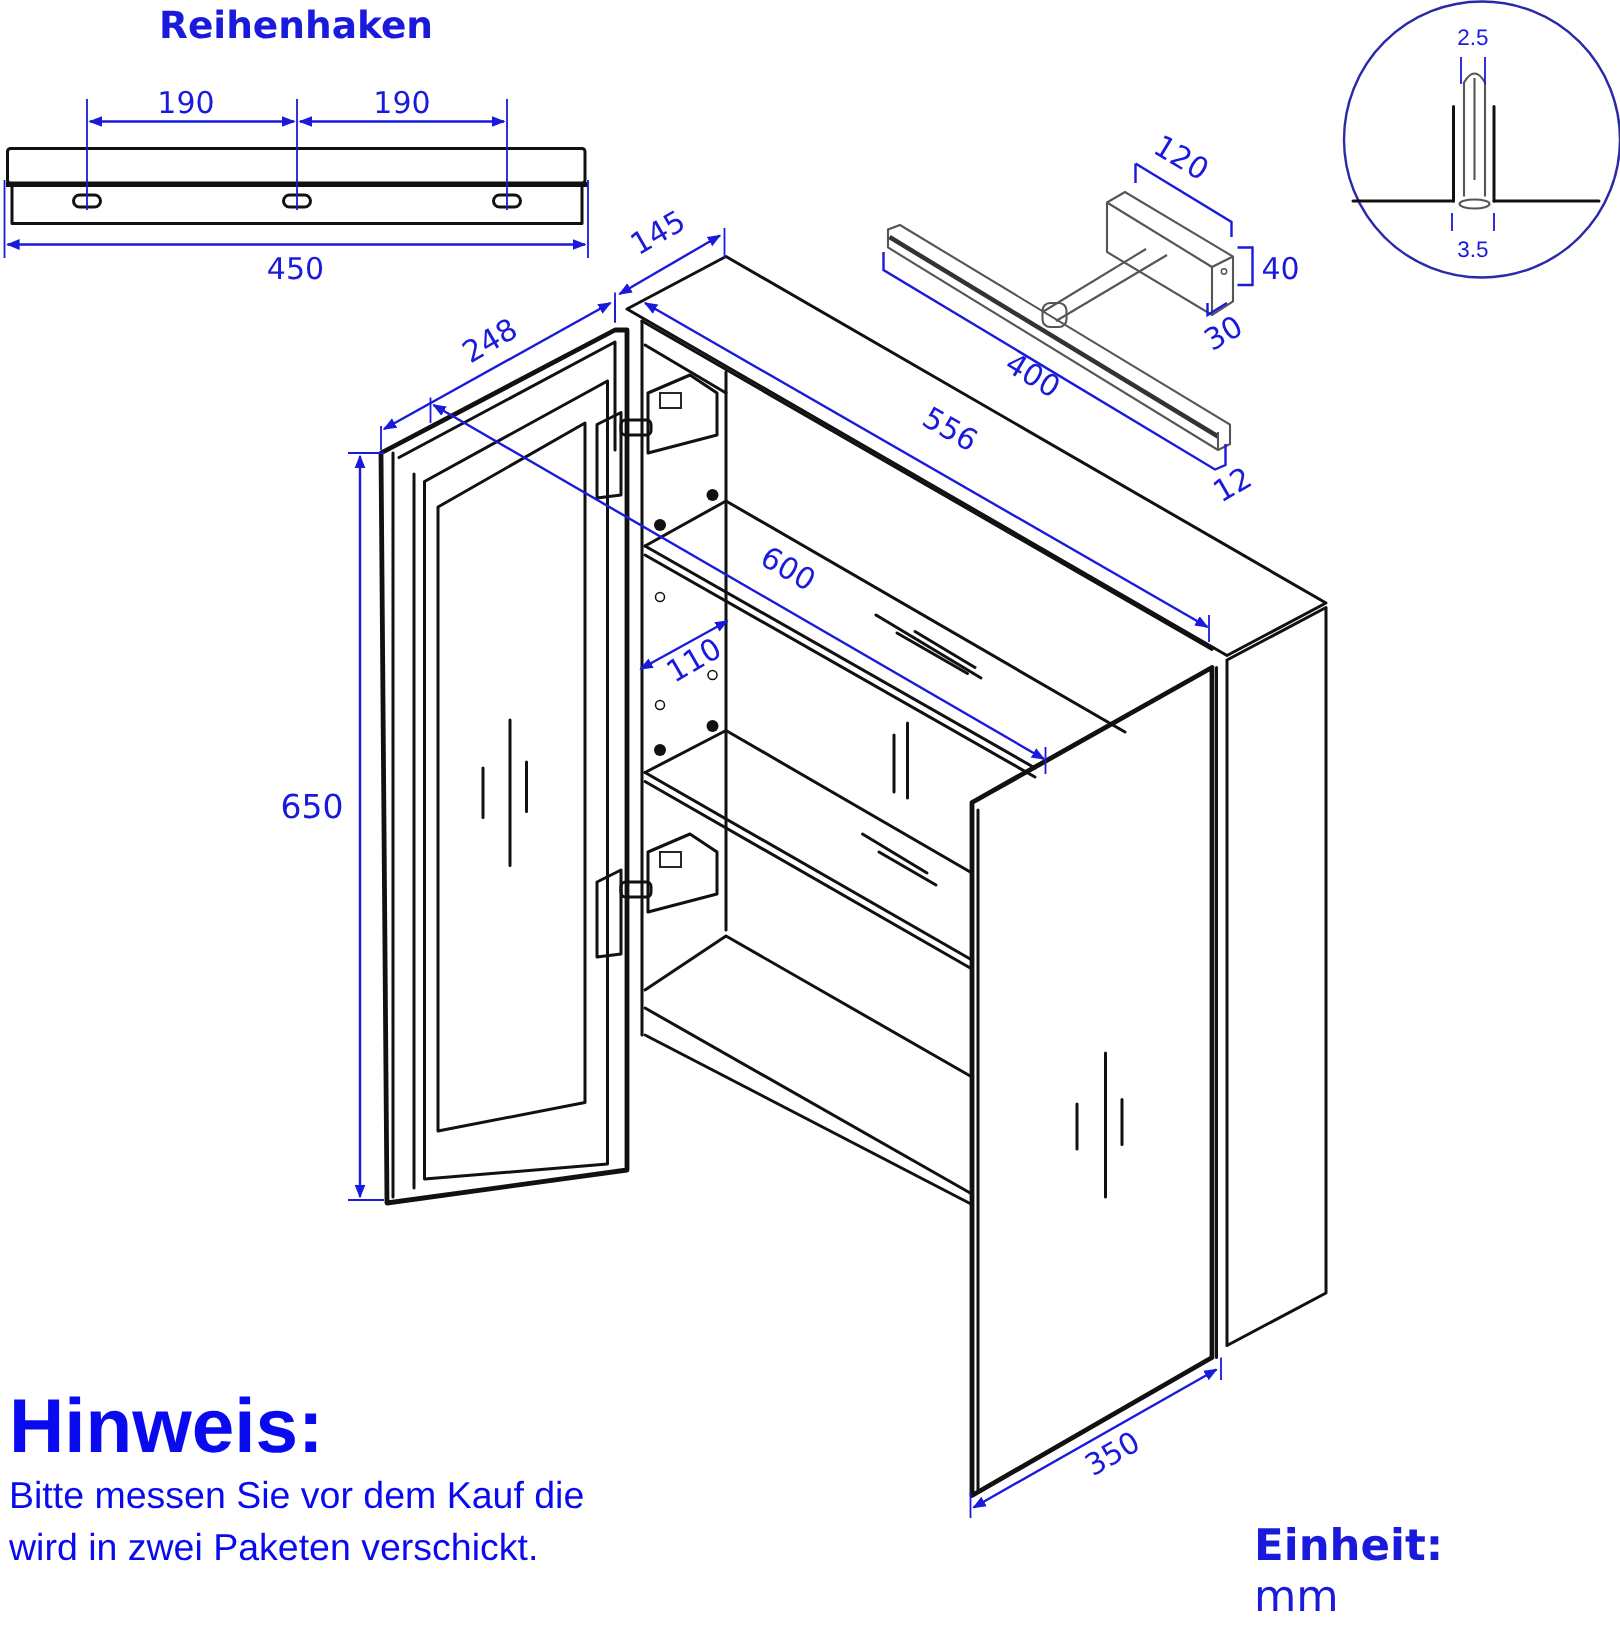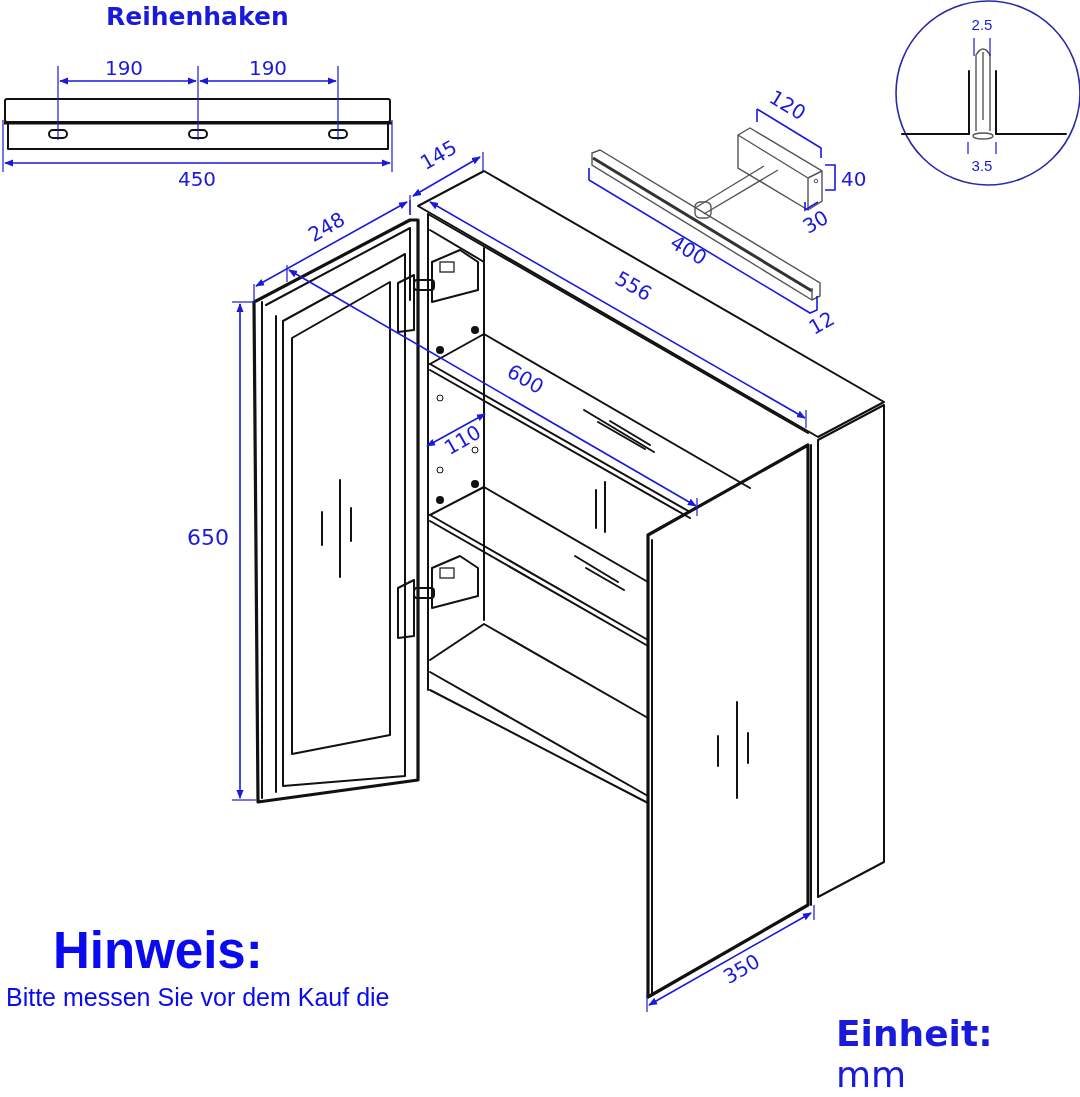--- a/index.html
+++ b/index.html
@@ -10,23 +10,23 @@
   .lnT { stroke: #111; fill: none; stroke-width: 3.2; stroke-linejoin: round; }
   .lnt { stroke: #222; fill: none; stroke-width: 1.3; }
   .lngray { stroke: #555; fill: none; stroke-width: 1.4; }
   .dim { stroke: #1a1adc; fill: none; stroke-width: 1.6; }
   .ext { stroke: #1a1adc; fill: none; stroke-width: 1.2; }
   .dtext { fill: #1a1adc; font-family: "DejaVu Sans", sans-serif; font-size: 20px; }
   .dtextS { fill: #1a1adc; font-family: "Liberation Sans", sans-serif; font-size: 15px; }
   .title { position: absolute; color: #1a1adc; font-family: "DejaVu Sans", sans-serif; font-weight: bold; }
   #reihen-title { left: 106px; top: 2px; font-size: 25px; }
   #hinweis { position: absolute; left: 6px; top: 922px; width: 640px; }
-  #hinweis-title { color: #0a0af0; font-family: "Liberation Sans", sans-serif; font-weight: bold; font-size: 51px; line-height: 58px; margin-left: 47px; }
+  #hinweis-title { color: #0a0af0; font-family: "Liberation Sans", sans-serif; font-weight: bold; font-size: 51px; line-height: 58px; }
   #hinweis-body { color: #0a0af0; font-family: "Liberation Sans", sans-serif; font-size: 25px; line-height: 34.5px; }
-  #unit { position: absolute; left: 836px; top: 1013px; color: #1a1adc; font-family: "DejaVu Sans", sans-serif; font-size: 36px; }
+  #unit { position: absolute; left: 836px; top: 1013px; color: #1a1adc; font-family: "DejaVu Sans", sans-serif; font-size: 29px; }
   #unit b { font-weight: bold; }
 </style>
 </head>
 <body>
 
 <div id="stage">
 
   <div class="title" id="reihen-title">Reihenhaken</div>
 
   <svg width="1080" height="1097" viewBox="0 0 1080 1097">
@@ -212,20 +212,21 @@
       <line class="ext" x1="814" y1="905" x2="814" y2="920"></line>
       <line class="dim" x1="649" y1="1005" x2="811" y2="913" marker-start="url(#arr)" marker-end="url(#arr)"></line>
       <text class="dtext" transform="translate(745,975) rotate(-30)" text-anchor="middle">350</text>
     </g>
   </svg>
 
   <div id="hinweis">
     <div id="hinweis-title">Hinweis:</div>
     <div id="hinweis-body">
       <div>Bitte messen Sie vor dem Kauf die</div>
+      <div>wird in zwei Paketen verschickt.</div>
     </div>
   </div>
 
   <div id="unit">
     <b>Einheit:</b>
     <span>mm</span>
   </div>
 </div>
 
 </body></html>

